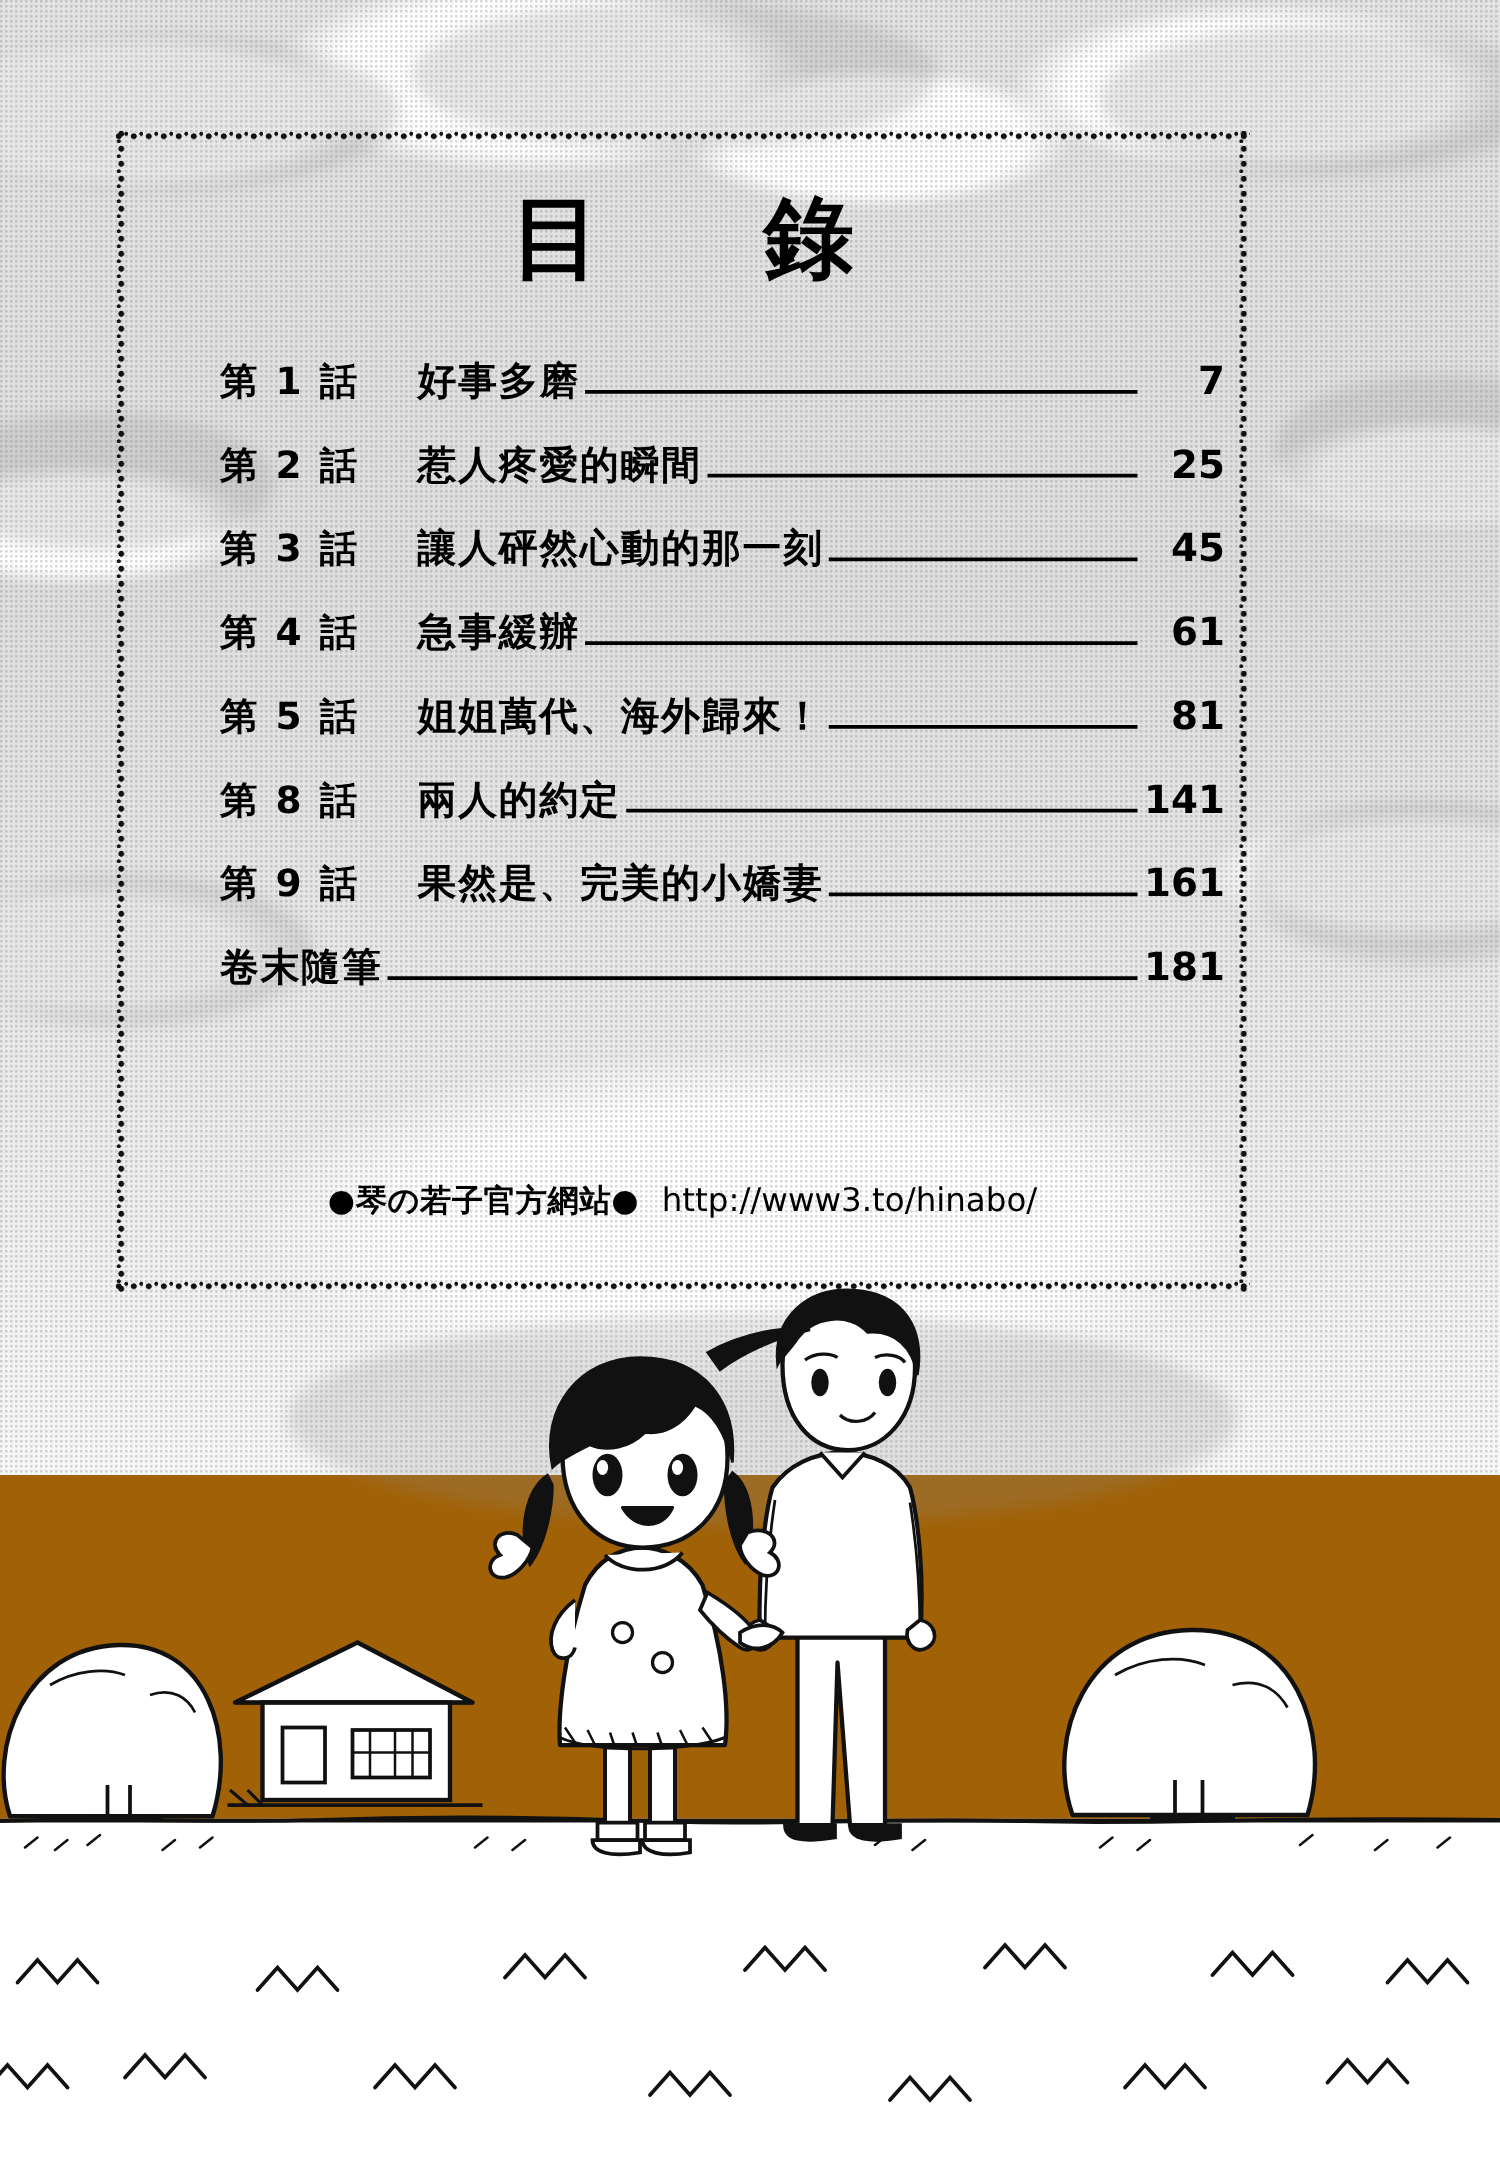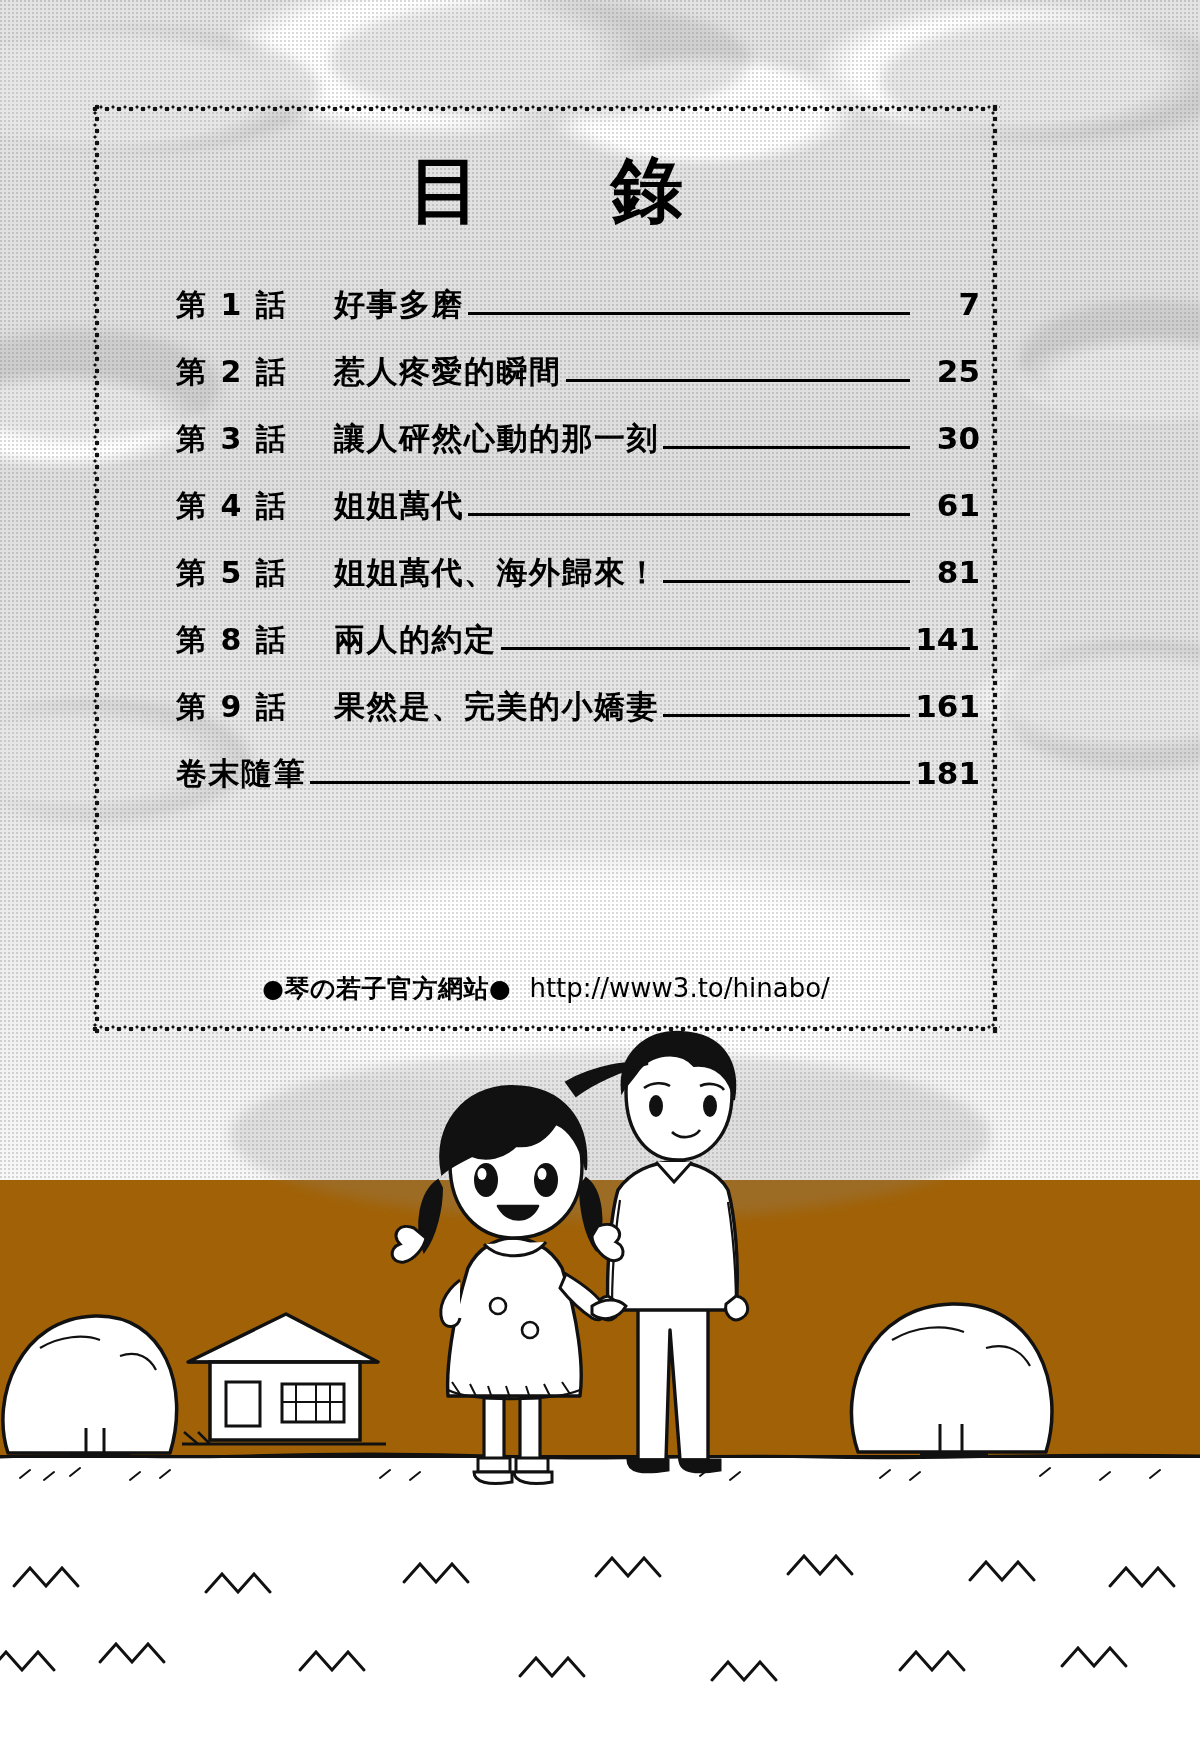--- a/index.html
+++ b/index.html
@@ -188,21 +188,21 @@
     padding-left: 84px;
   }
   .toc-row.afterword .title {
     padding-left: 0;
     font-size: 31px;
   }
 
   .site-line {
     position: absolute;
     left: 0;
-    top: 868px;
+    top: 840px;
     width: 908px;
     text-align: center;
     font-size: 25px;
     font-weight: 700;
     color: #000;
     letter-spacing: 0.5px;
   }
   .site-line .url {
     font-family: "DejaVu Sans", "Liberation Sans", sans-serif;
     font-weight: 400;
@@ -254,26 +254,26 @@
         <span class="chap">第 2 話</span>
         <span class="title">惹人疼愛的瞬間</span>
         <span class="leader"></span>
         <span class="page-num">25</span>
       </div>
 
       <div class="toc-row">
         <span class="chap">第 3 話</span>
         <span class="title">讓人砰然心動的那一刻</span>
         <span class="leader"></span>
-        <span class="page-num">30</span>
+        <span class="page-num">45</span>
       </div>
 
       <div class="toc-row">
         <span class="chap">第 4 話</span>
-        <span class="title">姐姐萬代</span>
+        <span class="title">急事緩辦</span>
         <span class="leader"></span>
         <span class="page-num">61</span>
       </div>
 
       <div class="toc-row">
         <span class="chap">第 5 話</span>
         <span class="title">姐姐萬代、海外歸來！</span>
         <span class="leader"></span>
         <span class="page-num">81</span>
       </div>

